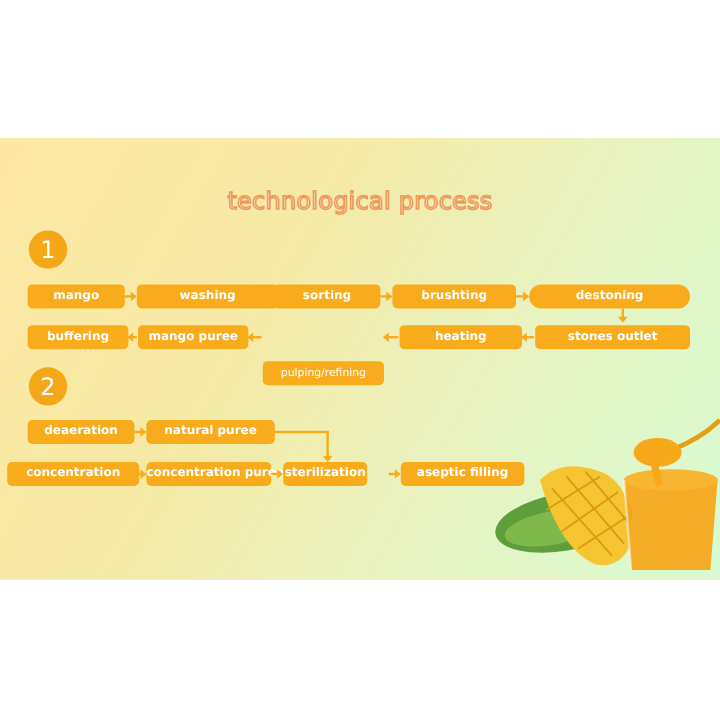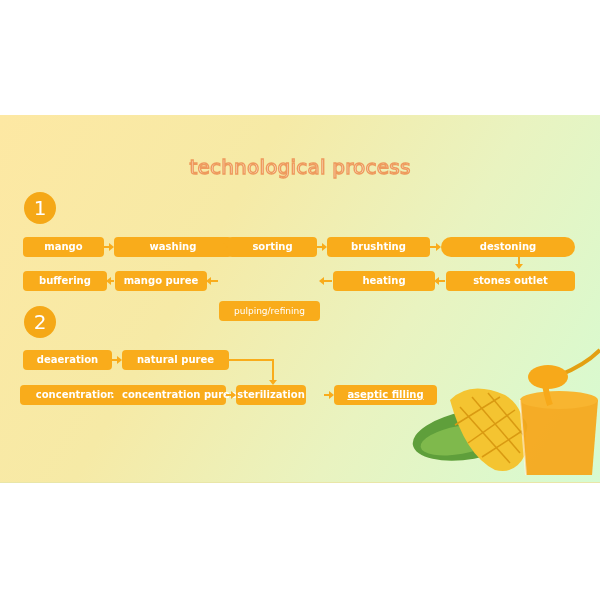--- a/index.html
+++ b/index.html
@@ -53,27 +53,27 @@
 <div class="box" style="left:446px;top:271px;width:129px;">stones outlet</div>
 
 <div class="badge" style="left:24px;top:306px;">2</div>
 
 <div class="box" style="left:23px;top:350px;width:89px;">deaeration</div>
 <div class="arrow r" style="left:112px;top:359px;width:8px;"></div>
 <div class="box" style="left:122px;top:350px;width:107px;">natural puree</div>
 <div class="hline" style="left:227px;top:359px;width:47px;"></div>
 <div class="varrow" style="left:272px;top:359px;height:23px;"></div>
 
-<div class="box" style="left:20px;top:385px;width:110px;">concentration</div>
+<div class="box" style="left:6px;top:385px;width:110px;">concentration</div>
 <div class="arrow r" style="left:112px;top:394px;width:8px;"></div>
 <div class="box" style="left:122px;top:385px;width:104px;">concentration puree</div>
 <div class="arrow r" style="left:226px;top:394px;width:8px;"></div>
 <div class="box" style="left:236px;top:385px;width:70px;">sterilization</div>
 <div class="arrow r" style="left:324px;top:394px;width:8px;"></div>
-<div class="box" style="left:334px;top:385px;width:103px;text-decoration:underline;">aseptic filling</div>
+<div class="box" style="left:334px;top:385px;width:103px;">aseptic filling</div>
 
 <svg class="illus" viewBox="0 0 190 135">
   <g>
     <ellipse cx="60" cy="90" rx="58" ry="24" fill="#5f9f3b" transform="rotate(-10 60 90)"></ellipse>
     <ellipse cx="50" cy="95" rx="40" ry="14" fill="#7fb94c" transform="rotate(-10 50 95)"></ellipse>
     <path d="M40 55 Q60 35 95 50 Q120 65 115 110 Q105 130 85 125 Q55 110 40 55 Z" fill="#f4c431"></path>
     <g stroke="#d99a12" stroke-width="1.5" fill="none">
       <path d="M50 62 L100 118"></path>
         <path d="M62 52 L110 108"></path>
         <path d="M78 48 L115 92"></path>

